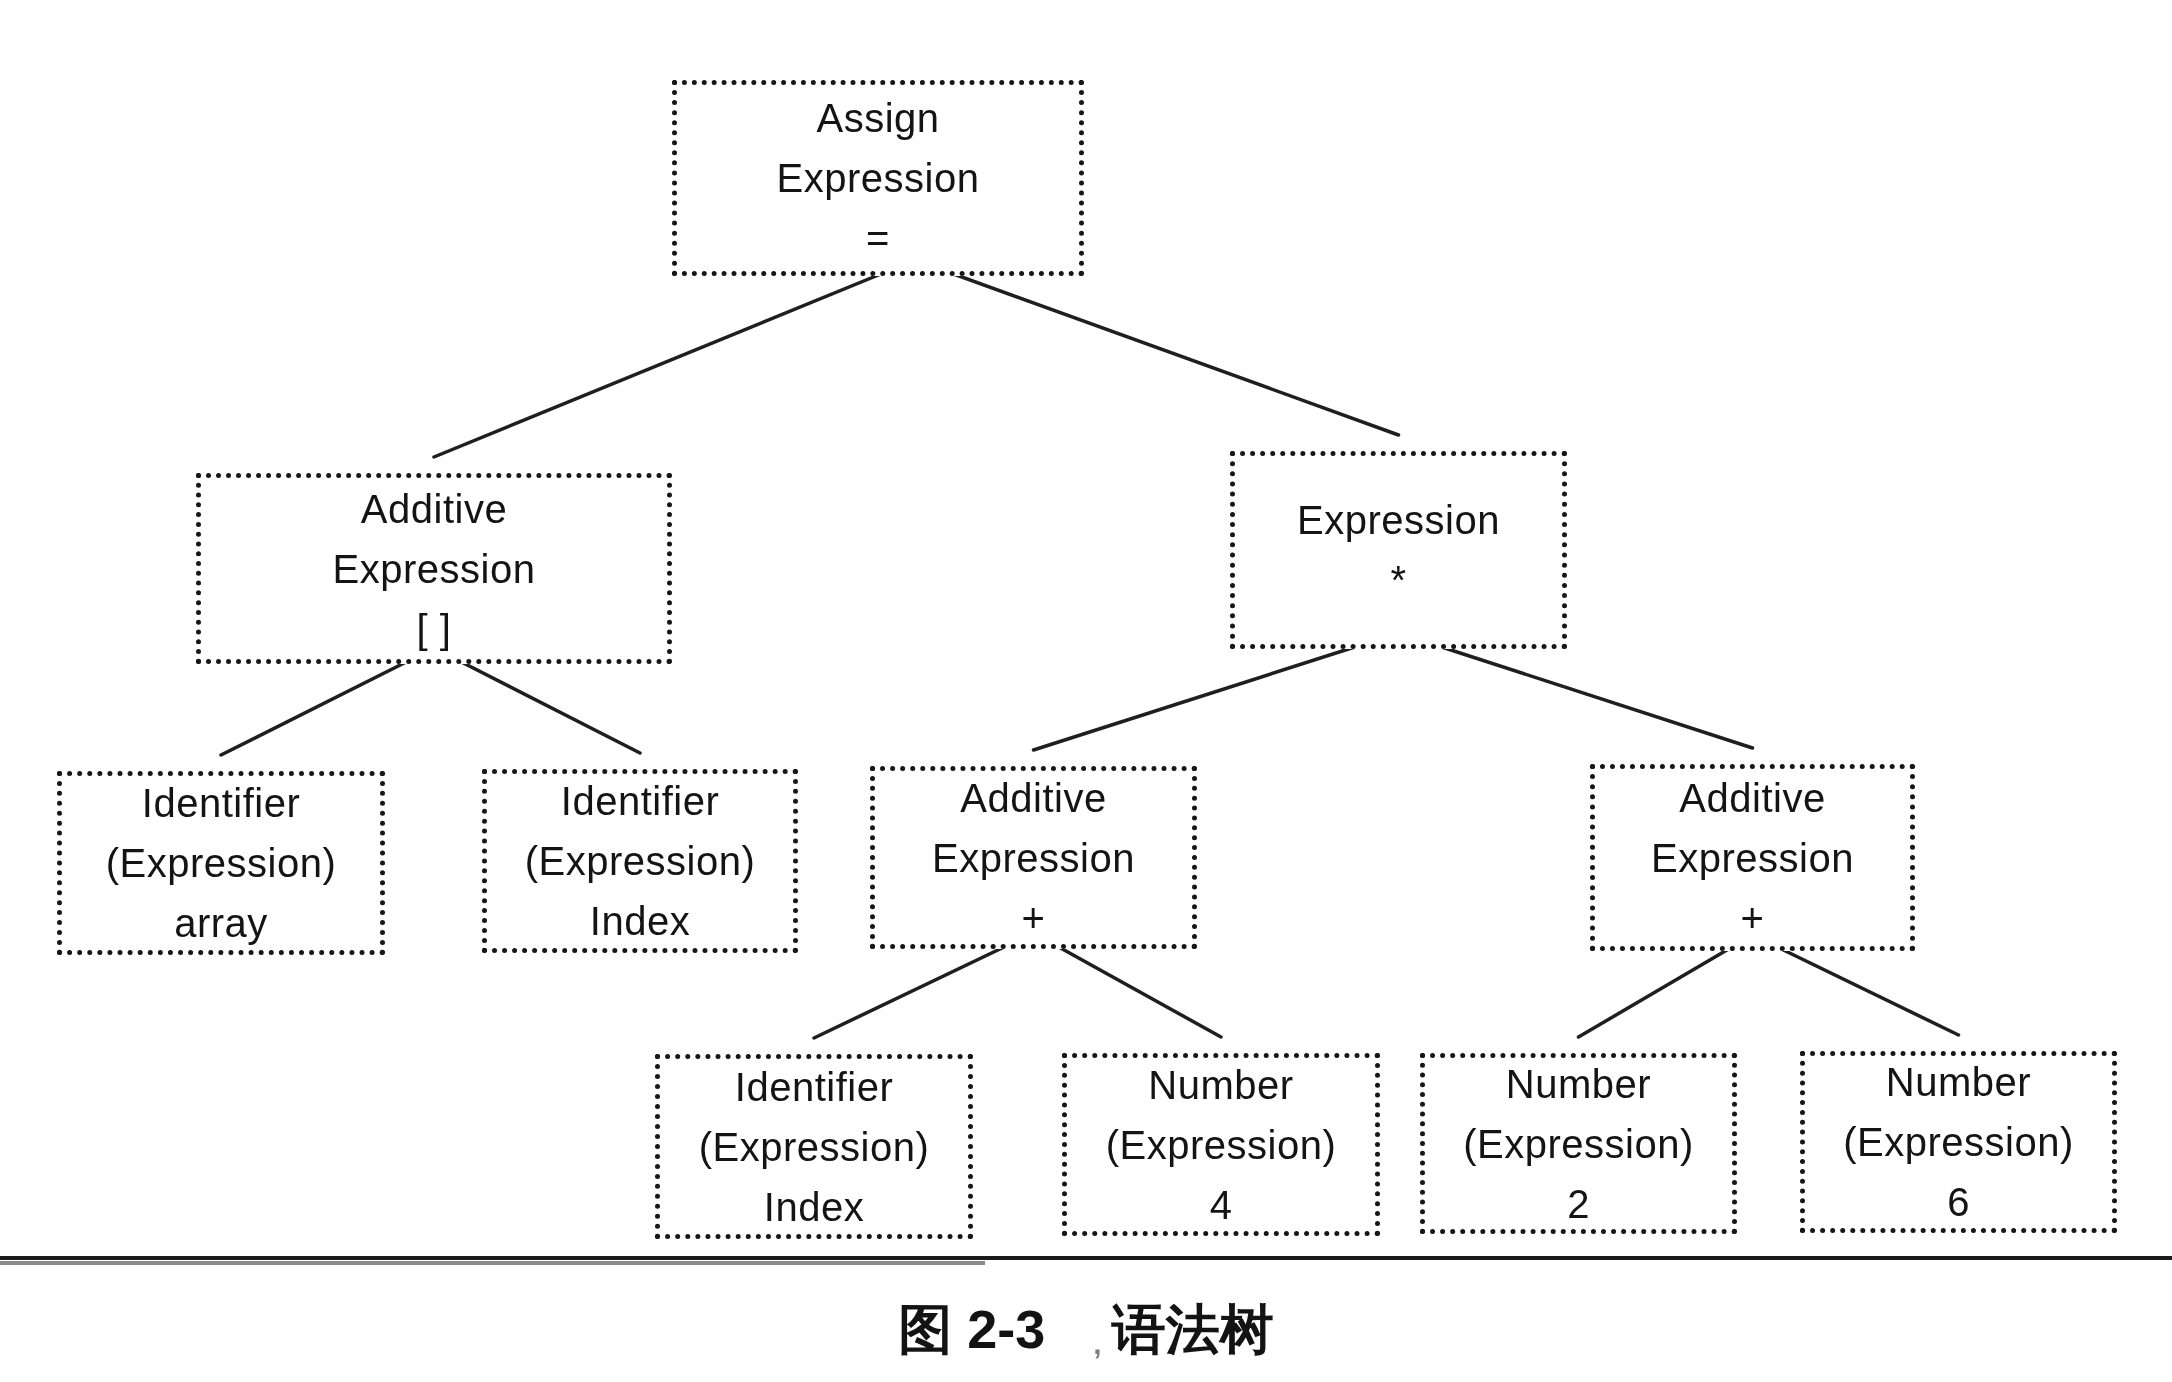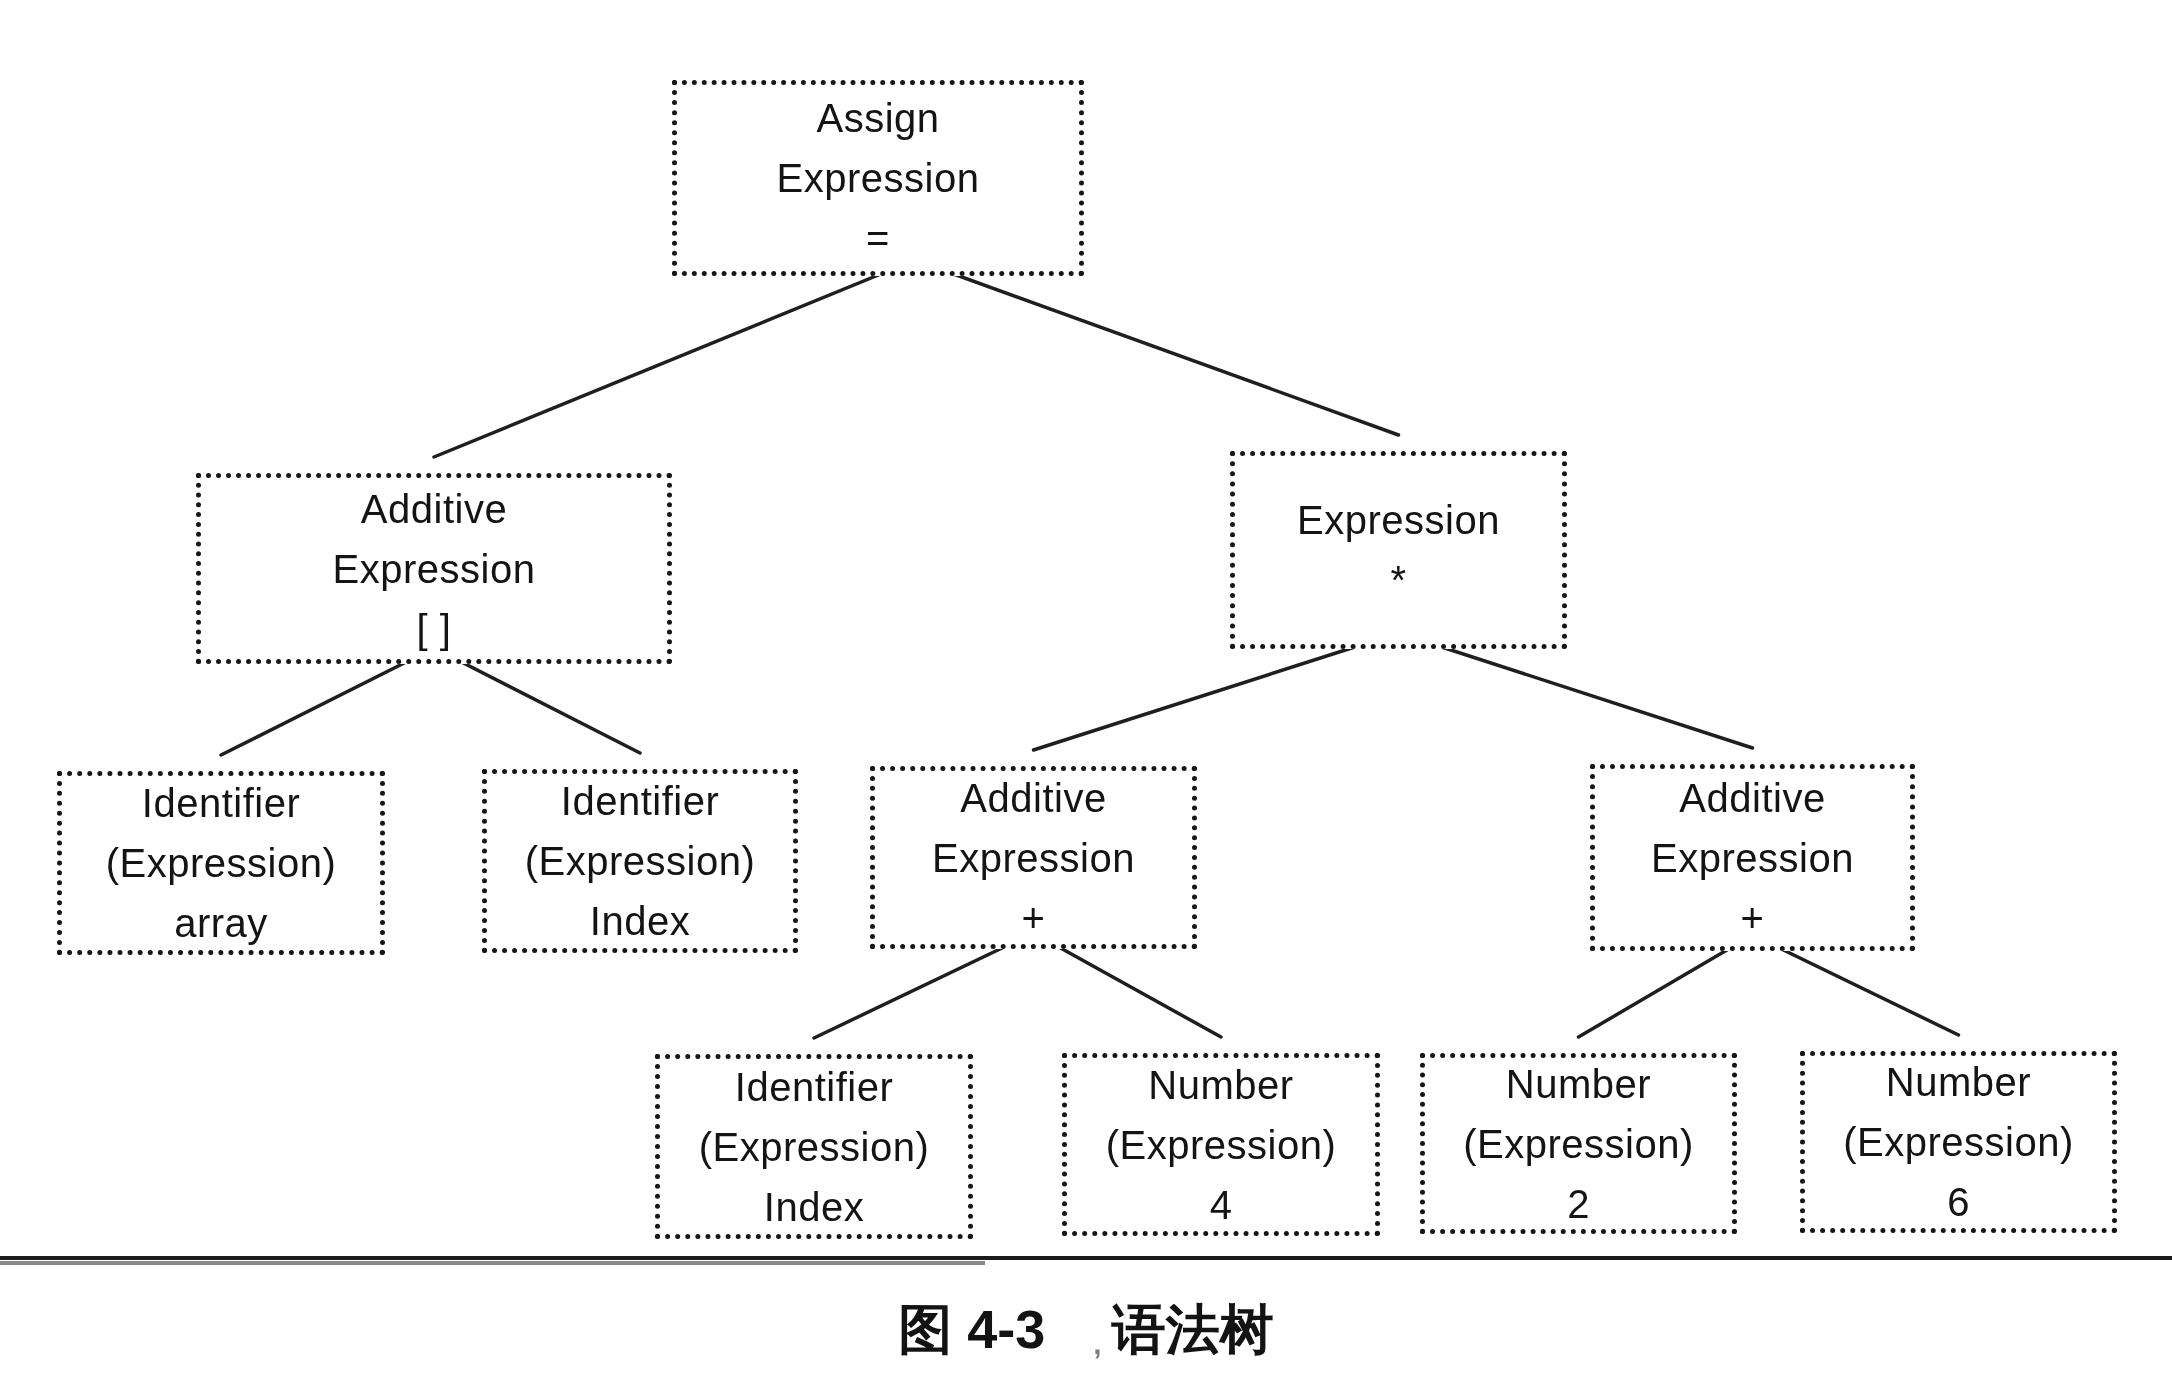--- a/index.html
+++ b/index.html
@@ -155,16 +155,16 @@
         <div class="node-line">Number</div>
         <div class="node-line">(Expression)</div>
         <div class="node-line">6</div>
       </div>
     </div>
 
   <div class="separator" style="top: 1256px;"></div>
   <div class="separator-shadow" style="top: 1261px; left: 0px; width: 985px;"></div>
 
   <div class="caption">
-    <span class="caption-prefix">图 4-3</span><span class="caption-mark">,</span><span class="caption-title">语法树</span>
+    <span class="caption-prefix">图 2-3</span><span class="caption-mark">,</span><span class="caption-title">语法树</span>
   </div>
 
 </div>
 
 </body></html>

